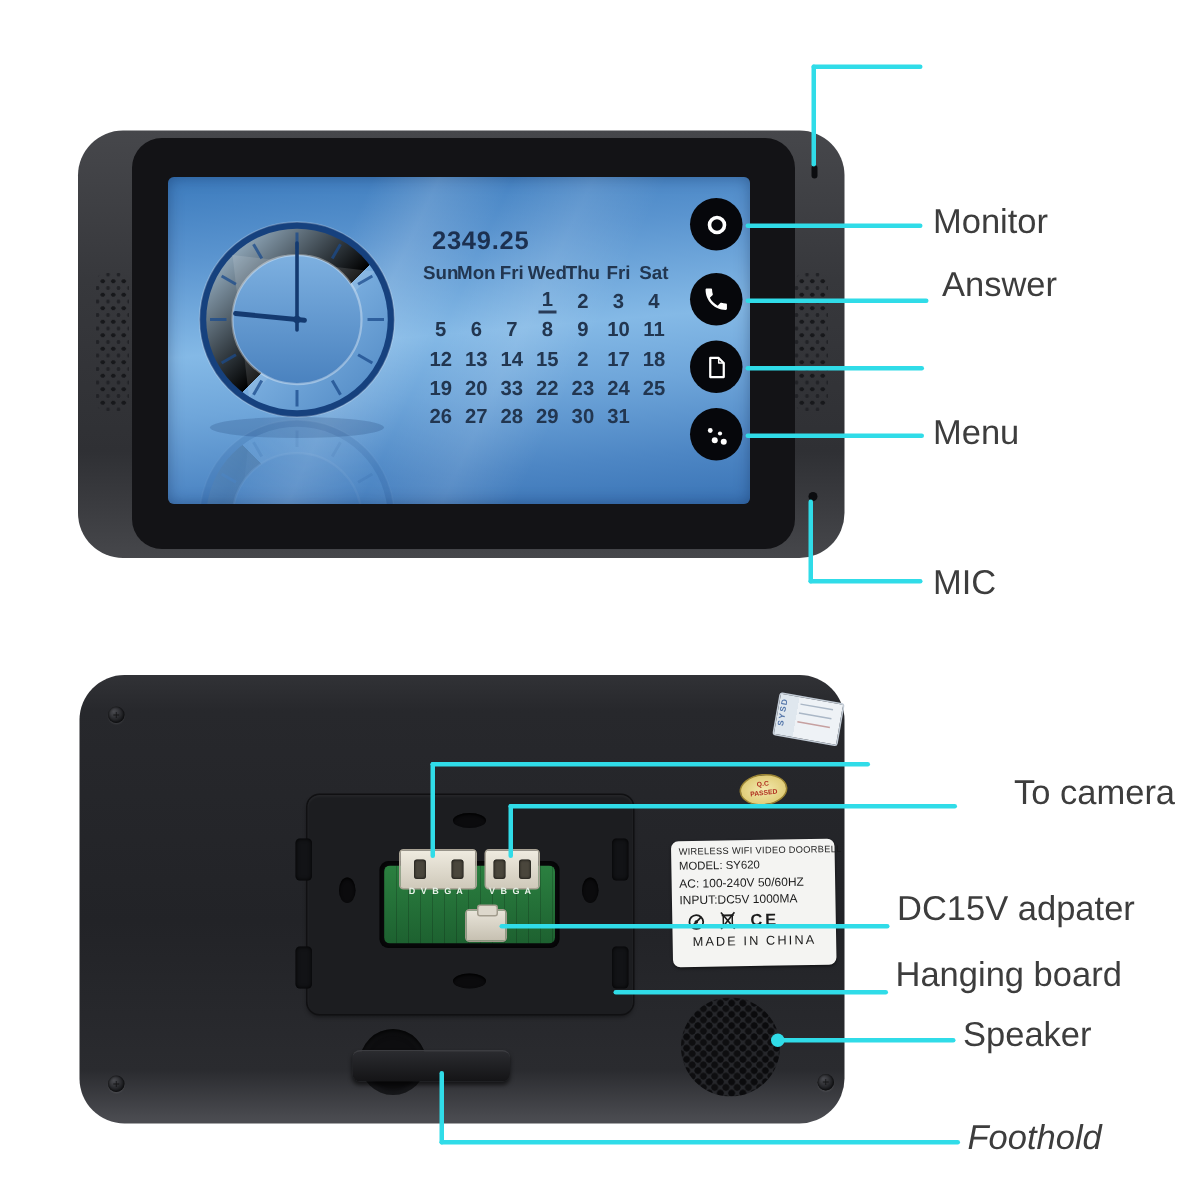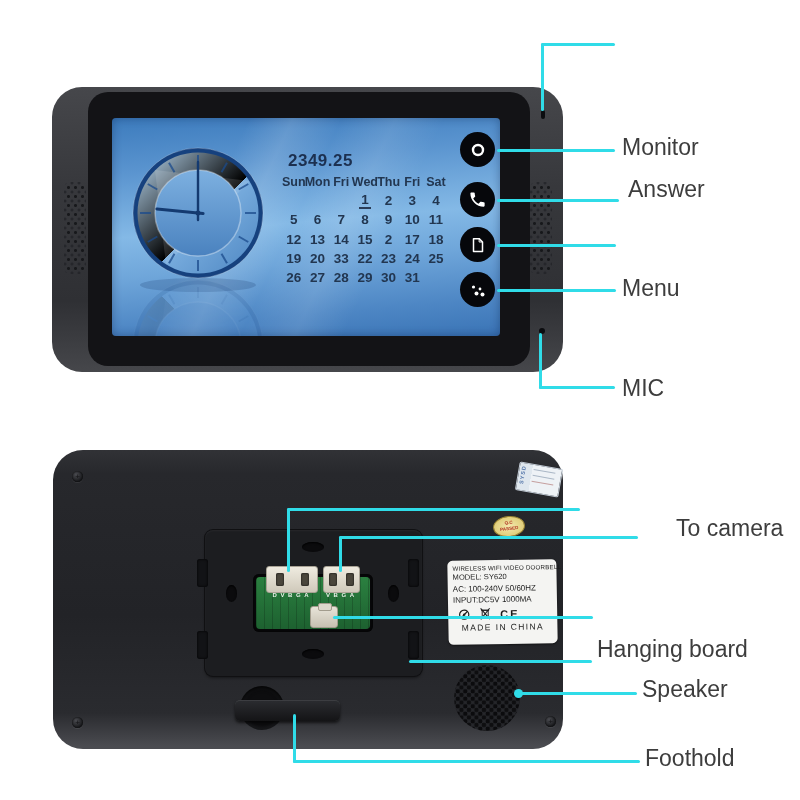--- a/index.html
+++ b/index.html
@@ -308,17 +308,18 @@
   <div class="cl h" style="left:519px;top:692px;width:118px;"></div>
   <div class="cl v" style="left:293px;top:714px;height:49px;"></div>
   <div class="cl h" style="left:293px;top:760px;width:347px;"></div>
 
   <div class="lbl" style="left:622px;top:134px;">Monitor</div>
   <div class="lbl" style="left:628px;top:176px;">Answer</div>
   <div class="lbl" style="left:622px;top:275px;">Menu</div>
   <div class="lbl" style="left:622px;top:375px;">MIC</div>
 
   <div class="lbl" style="left:644px;top:515px;margin-left:32px;">To camera</div>
+  <div class="lbl" style="left:598px;top:592px;">DC15V adpater</div>
   <div class="lbl" style="left:597px;top:636px;">Hanging board</div>
   <div class="lbl" style="left:642px;top:676px;">Speaker</div>
-  <div class="lbl" style="left:645px;top:745px;">Foothold</div>
+  <div class="lbl" style="left:645px;top:745px;font-style:italic;">Foothold</div>
 
 </div>
 
 </body></html>

